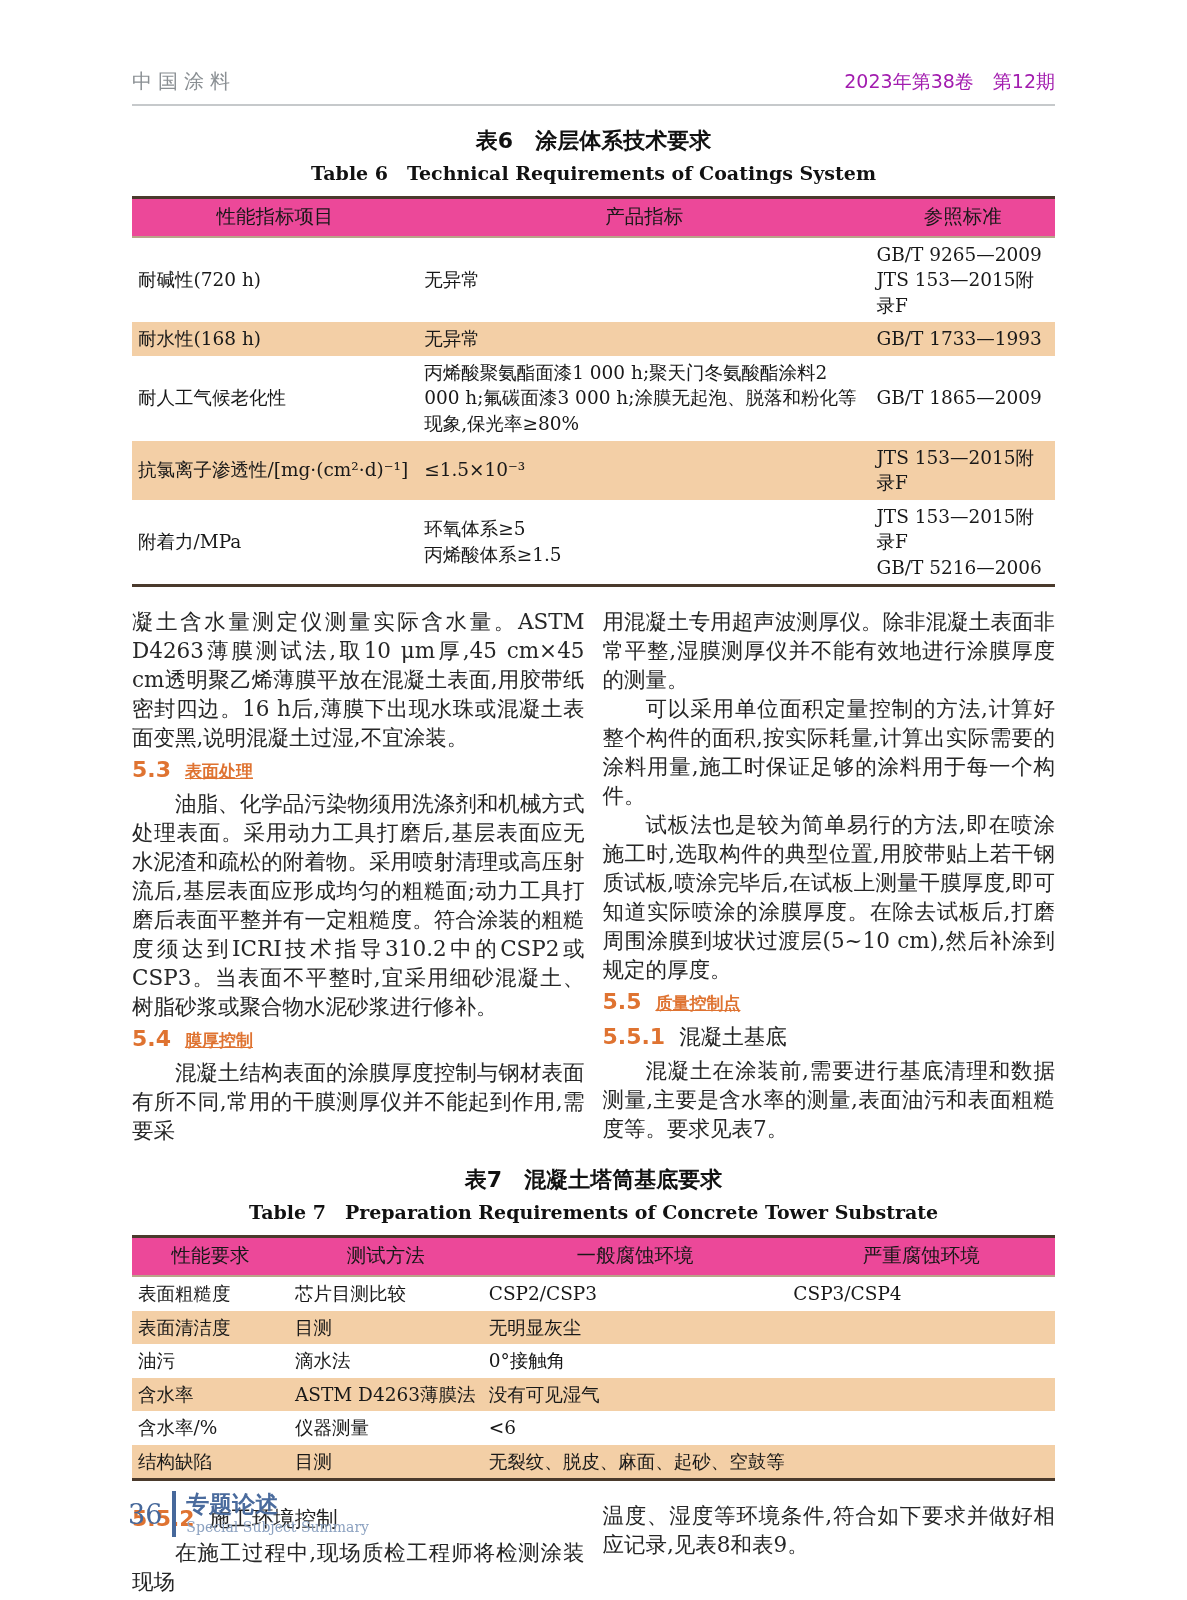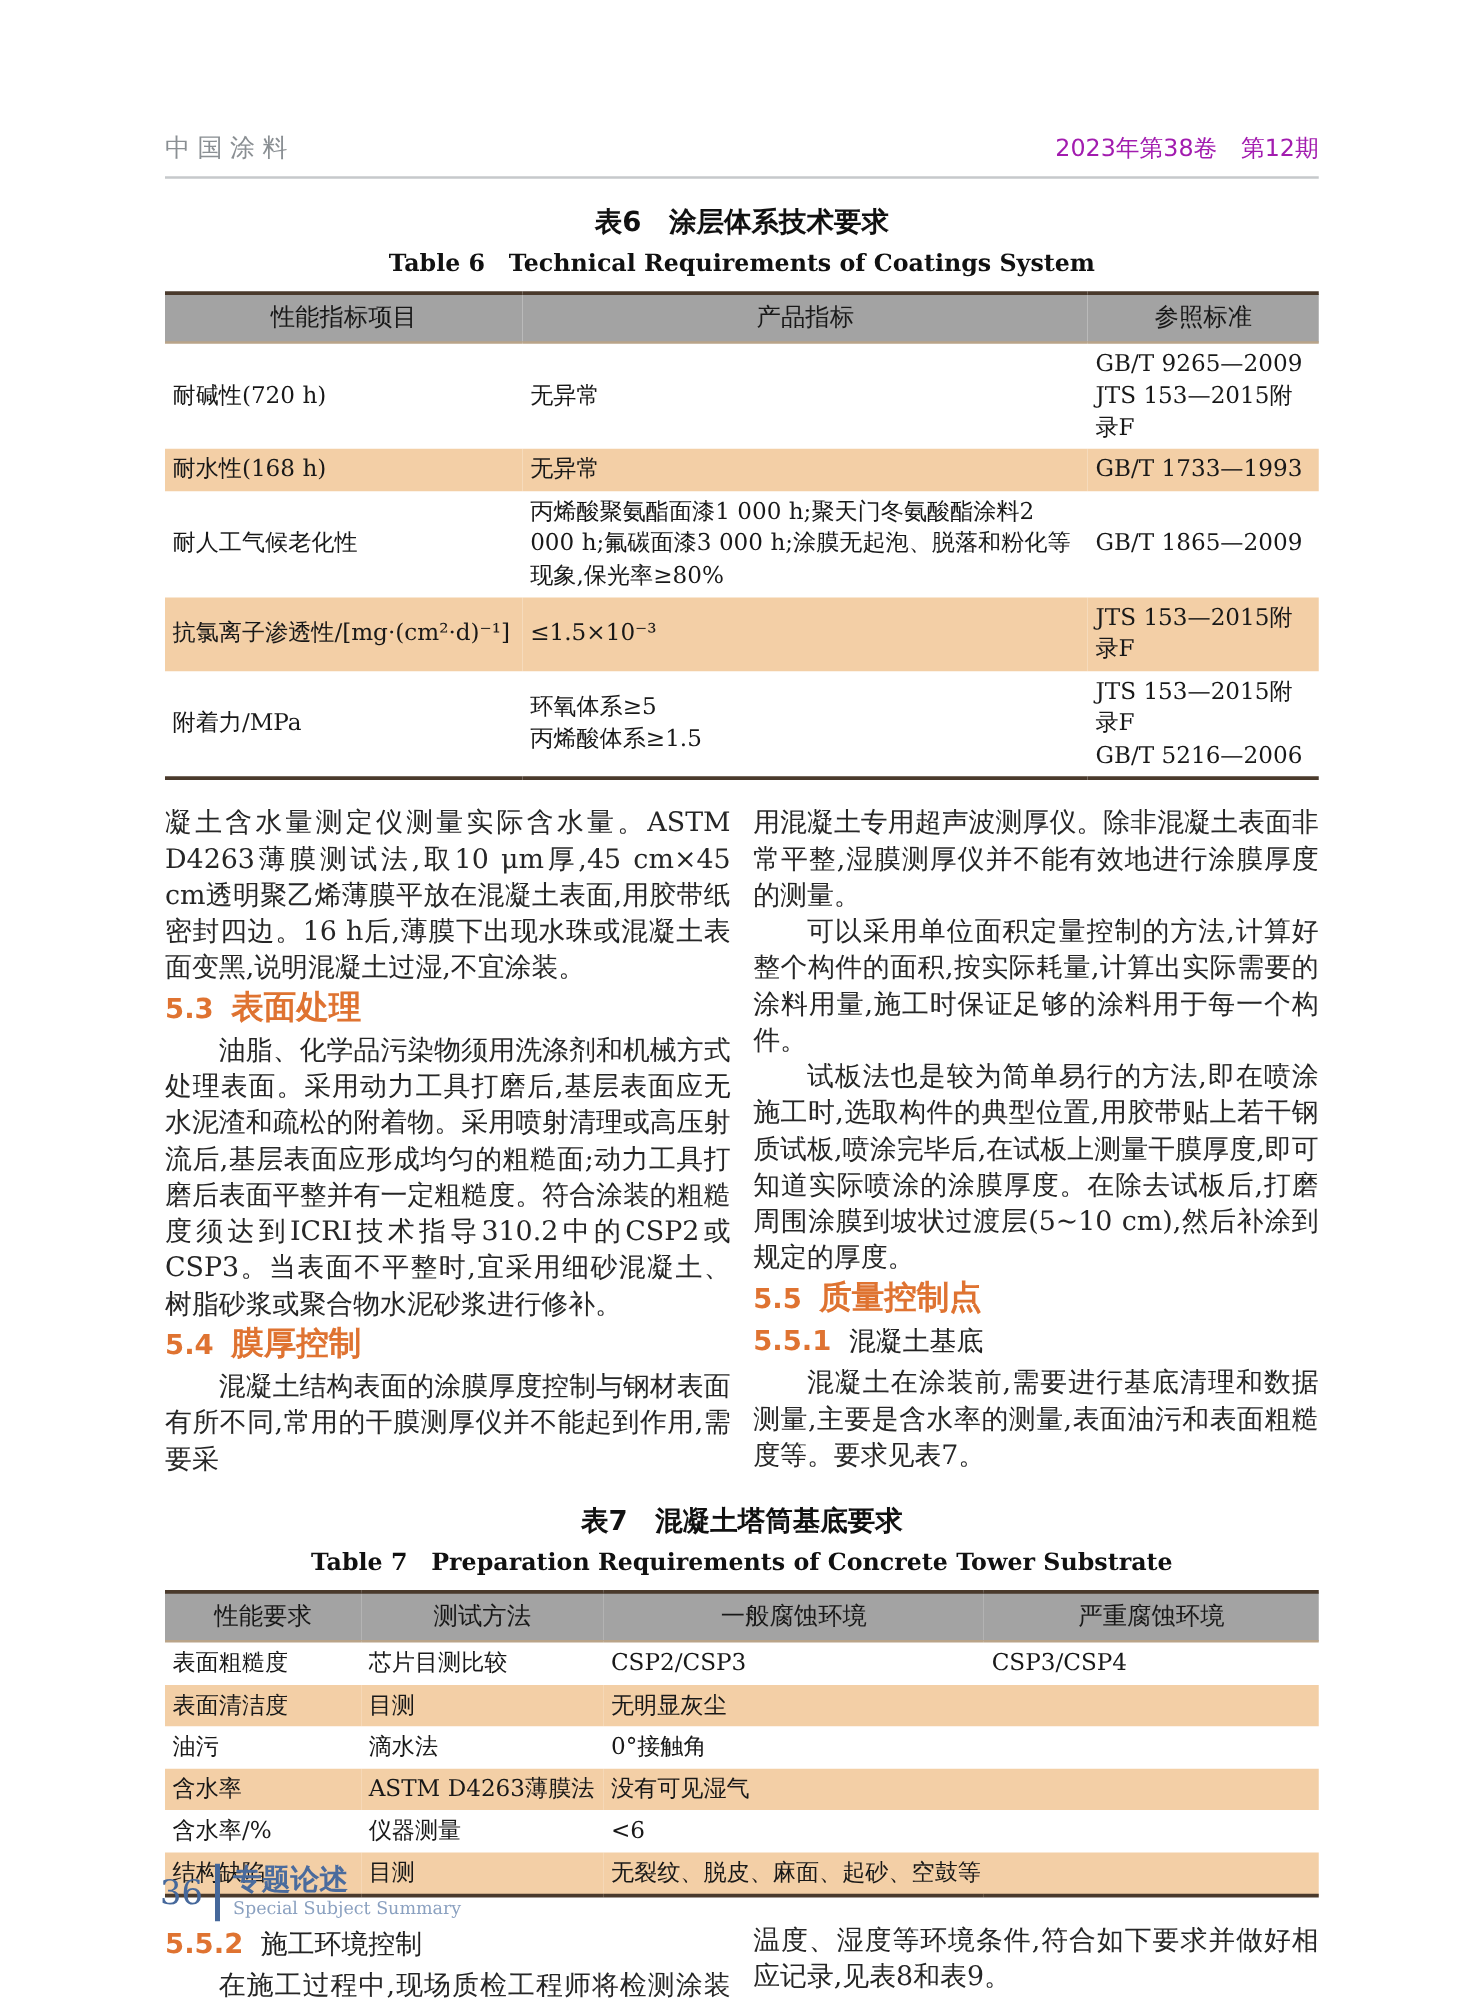--- a/index.html
+++ b/index.html
@@ -7,21 +7,21 @@
   .page {
     position:relative; width:1187px; height:1600px; margin:0 auto;
     background:#ffffff; overflow:hidden;
     font-family:"DejaVu Serif","Liberation Serif",serif;
     color:#222222;
   }
   .content { padding:0 132px; }
 
   
   .page-header {
-    padding-top:105px; padding-bottom:9px;
+    padding-top:68px; padding-bottom:9px;
     display:flex; justify-content:space-between; align-items:flex-end;
     border-bottom:2px solid #c6c9cb;
   }
   .journal-name {
     font-family:"DejaVu Sans","Liberation Sans",sans-serif;
     font-size:20px; color:#8a8f93; letter-spacing:6px;
   }
   .issue-info {
     font-family:"DejaVu Sans","Liberation Sans",sans-serif;
     font-size:19px; color:#a21caf; white-space:pre;
@@ -36,21 +36,21 @@
   .tbl-title-en {
     text-align:center; font-weight:bold; font-size:19px; color:#111;
     margin-top:5px; white-space:pre;
   }
   table.data-table {
     width:100%; border-collapse:collapse; margin-top:9px;
     border-top:3px solid #4a3a2c; border-bottom:3px solid #4a3a2c;
     font-size:18.5px; line-height:1.38; color:#181818;
   }
   table.data-table th {
-    background:#a3a3a3; font-weight:normal; font-size:19.5px;
+    background:#ec4899; font-weight:normal; font-size:19.5px;
     padding:5px 4px; text-align:center;
     border-bottom:2px solid #b9a489;
   }
   table.data-table td { padding:4px 6px; white-space:pre-line; }
   tr.shaded td { background:#f3cfa6; }
   
   .t6-c1 { width:31%; } .t6-c2 { width:49%; } .t6-c3 { width:20%; }
   td.t6-item { text-align:left; padding-left:8px; }
   
   .t7-c1 { width:17%; } .t7-c2 { width:21%; } .t7-c3 { width:33%; } .t7-c4 { width:29%; }
@@ -60,21 +60,21 @@
   .col { flex:1 1 0; min-width:0; }
   .col p { font-size:21.5px; line-height:29px; text-align:justify; color:#262626; }
   p.indent { text-indent:2em; }
   .sec-h { line-height:31px; margin:2px 0; }
   .sec-h .sec-num {
     font-family:"DejaVu Sans","Liberation Sans",sans-serif;
     font-weight:bold; font-size:22px; color:#df7331; margin-right:14px;
   }
   .sec-h .sec-title-accent {
     font-family:"DejaVu Sans","Liberation Sans",sans-serif;
-    font-weight:bold; font-size:26px; color:#df7331;
+    font-weight:bold; font-size:17px; color:#df7331;text-decoration:underline;
   }
   .sec-h .sec-title-plain { font-size:21.5px; color:#222; }
 
   
   .page-footer {
     position:absolute; left:128px; bottom:63px;
     display:flex; align-items:center;
   }
   .page-number { font-size:27px; color:#46689b; margin-right:10px; }
   .footer-divider { width:4px; height:46px; background:#46689b; margin-right:10px; }

